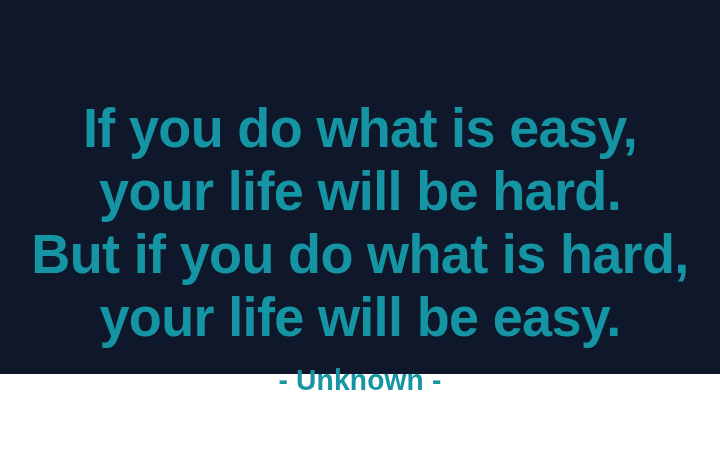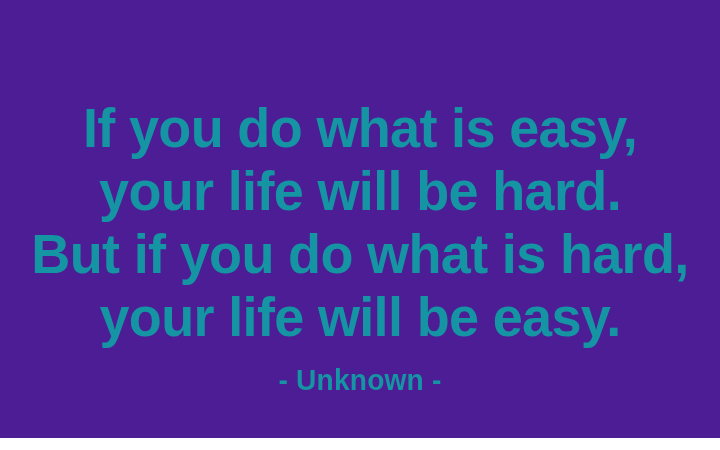--- a/index.html
+++ b/index.html
@@ -10,22 +10,22 @@
   body {
     width: 720px;
     height: 450px;
     overflow: hidden;
     font-family: "Liberation Sans", sans-serif;
   }
 
   .quote-card {
     position: relative;
     width: 720px;
-    height: 438px;
-    background: #4c1d95;
+    height: 374px;
+    background: #0f172a;
     box-sizing: border-box;
     display: flex;
     flex-direction: column;
     align-items: center;
     justify-content: flex-start;
   }
 
   .quote-block {
     position: absolute;
     left: 0;

